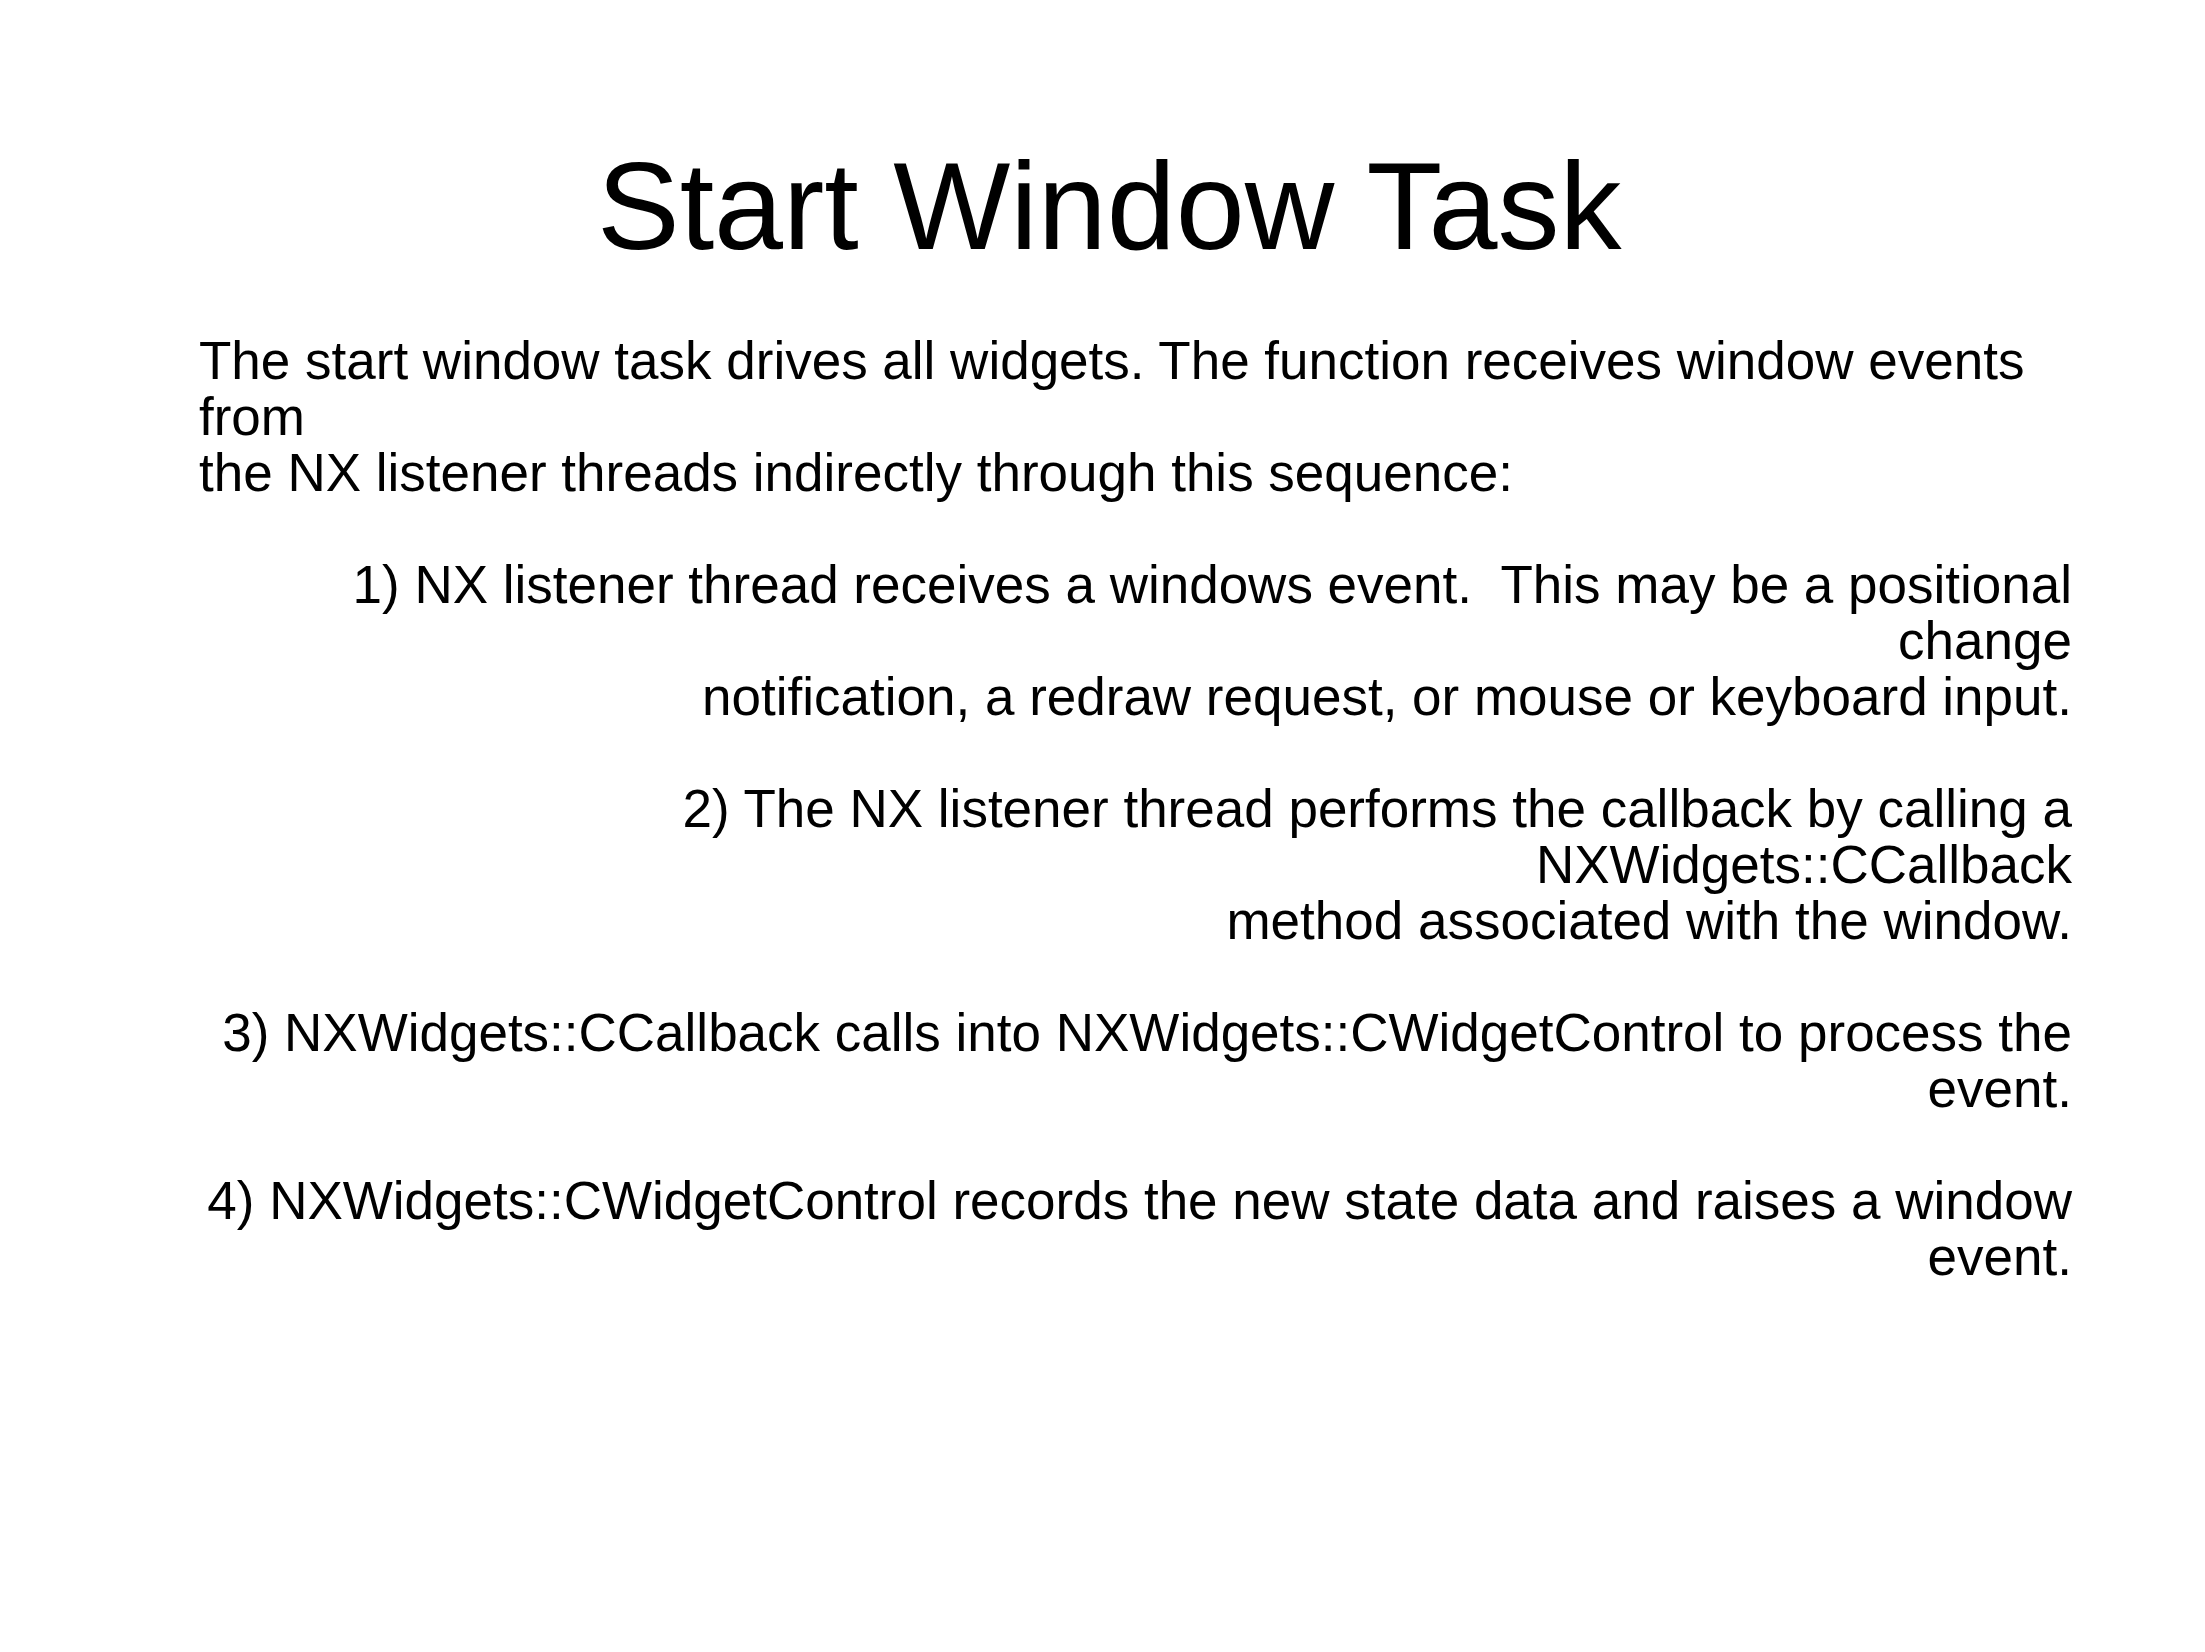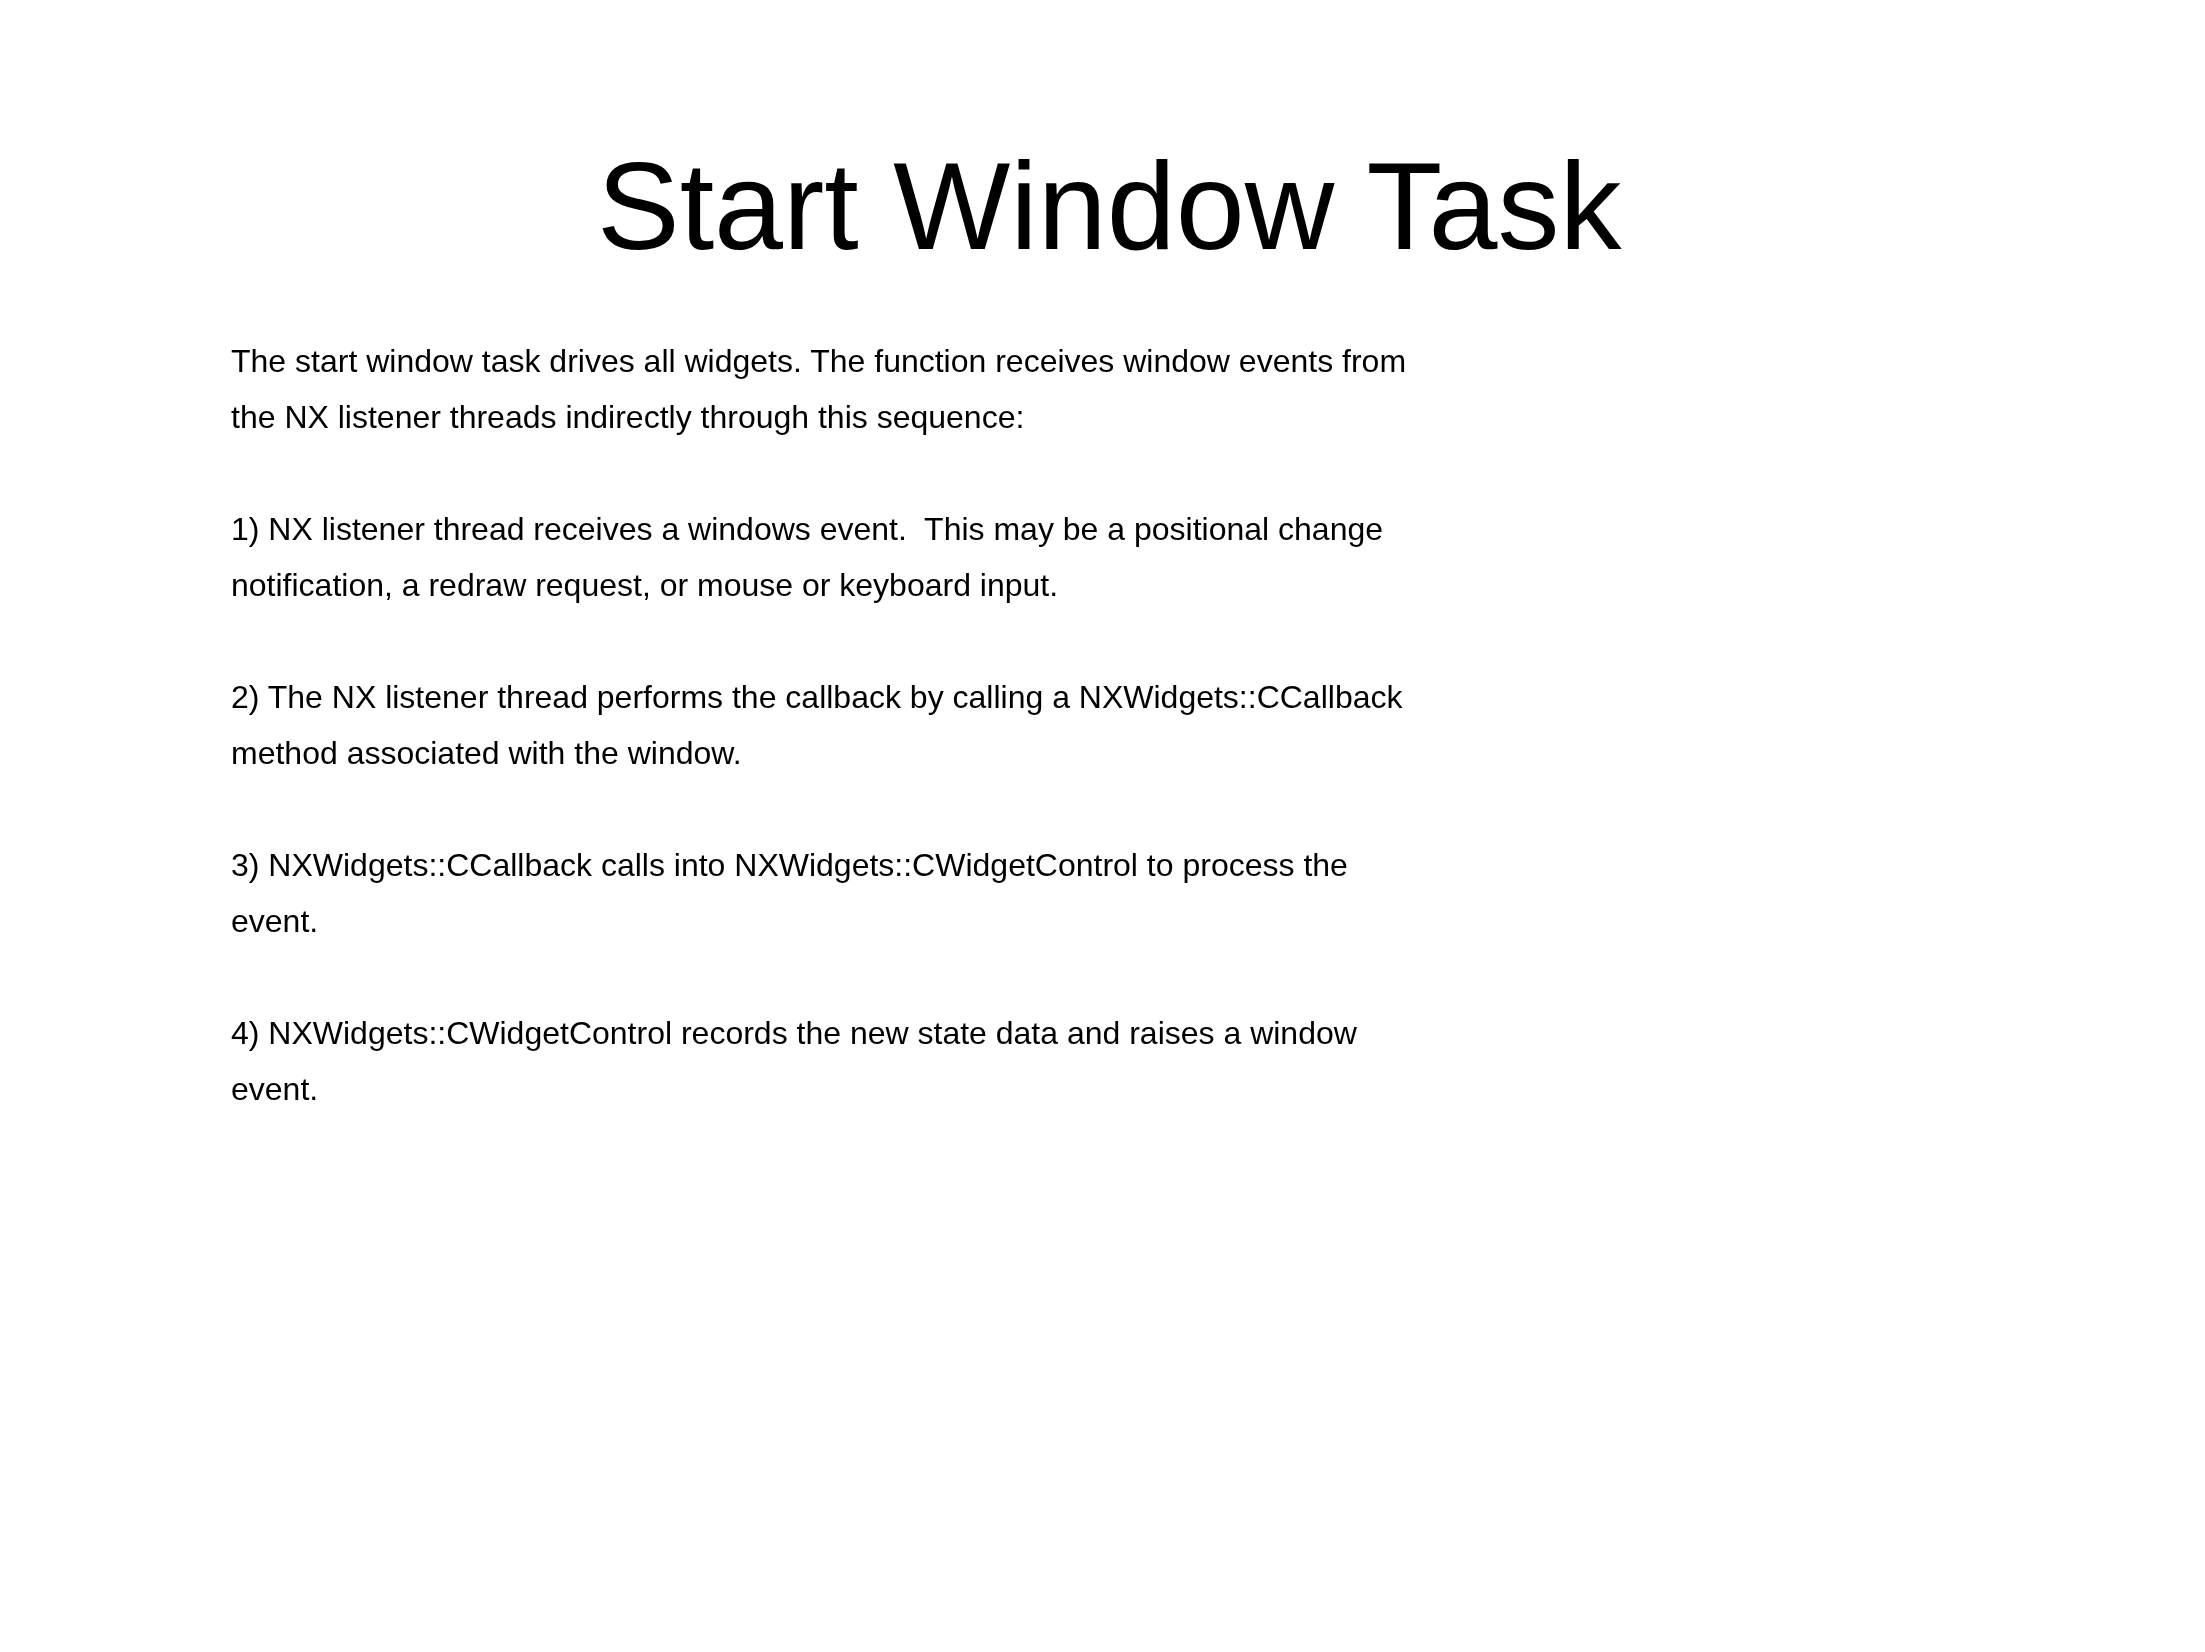--- a/index.html
+++ b/index.html
@@ -30,31 +30,31 @@
     line-height: 147px;
     font-weight: 400;
     text-align: center;
     white-space: nowrap;
   }
   .slide-body {
     position: absolute;
     left: 199px;
     top: 333px;
     width: 1873px;
-    font-size: 32px;
+    font-size: 53px;
     line-height: 56px;
     font-weight: 400;
-    margin-left: 32px;
   }
   .slide-body p {
     margin: 0;
     white-space: pre-wrap; 
   }
   .slide-body p + p {
     margin-top: 56px; 
+    text-align: right;
   }
 </style>
 </head>
 <body style="background: rgb(255, 255, 255); color: rgb(0, 0, 0);">
 
 <div class="slide">
 
   <h1 class="slide-title">Start Window Task</h1>
 
   <div class="slide-body">

